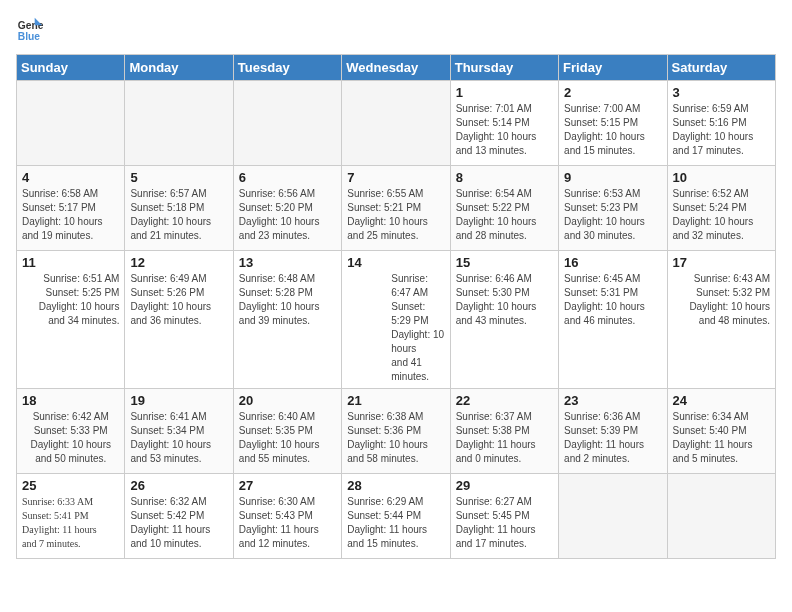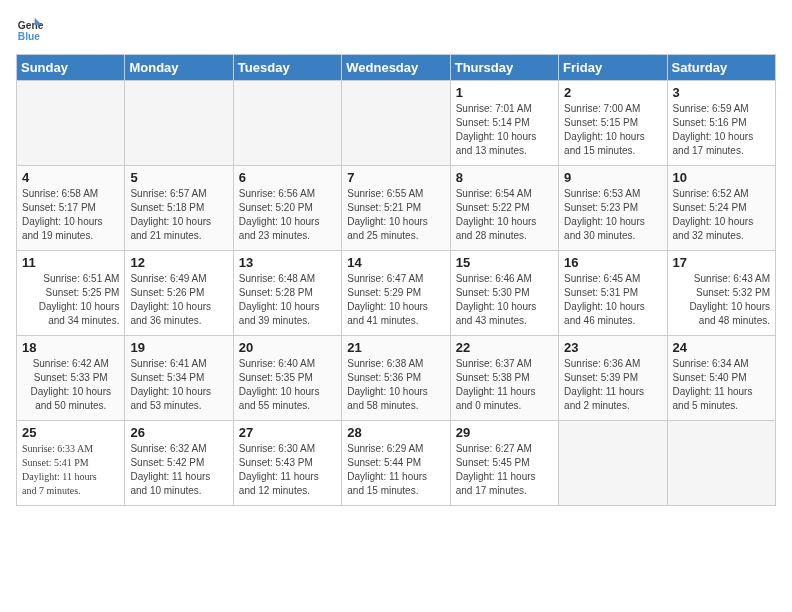--- a/index.html
+++ b/index.html
@@ -207,21 +207,21 @@
         </td>
         <td>
           <span class="day-num">13</span>
           <div class="day-info" style="white-space: pre-line;">Sunrise: 6:48 AM
 Sunset: 5:28 PM
 Daylight: 10 hours
 and 39 minutes.</div>
         </td>
         <td>
           <span class="day-num">14</span>
-          <div class="day-info" style="white-space: pre-line;">Sunrise: 6:47 AM
+          <div class="day-info" style="white-space: pre-line; margin-left: 44px;">Sunrise: 6:47 AM
 Sunset: 5:29 PM
 Daylight: 10 hours
 and 41 minutes.</div>
         </td>
         <td>
           <span class="day-num">15</span>
           <div class="day-info" style="white-space: pre-line;">Sunrise: 6:46 AM
 Sunset: 5:30 PM
 Daylight: 10 hours
 and 43 minutes.</div>

